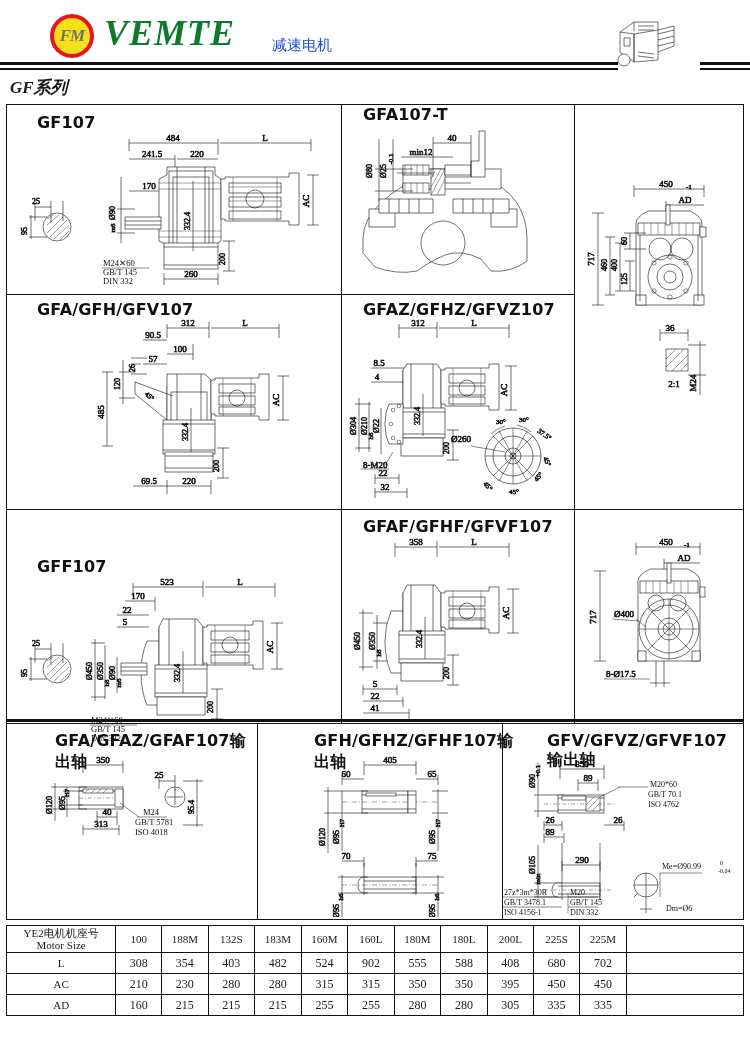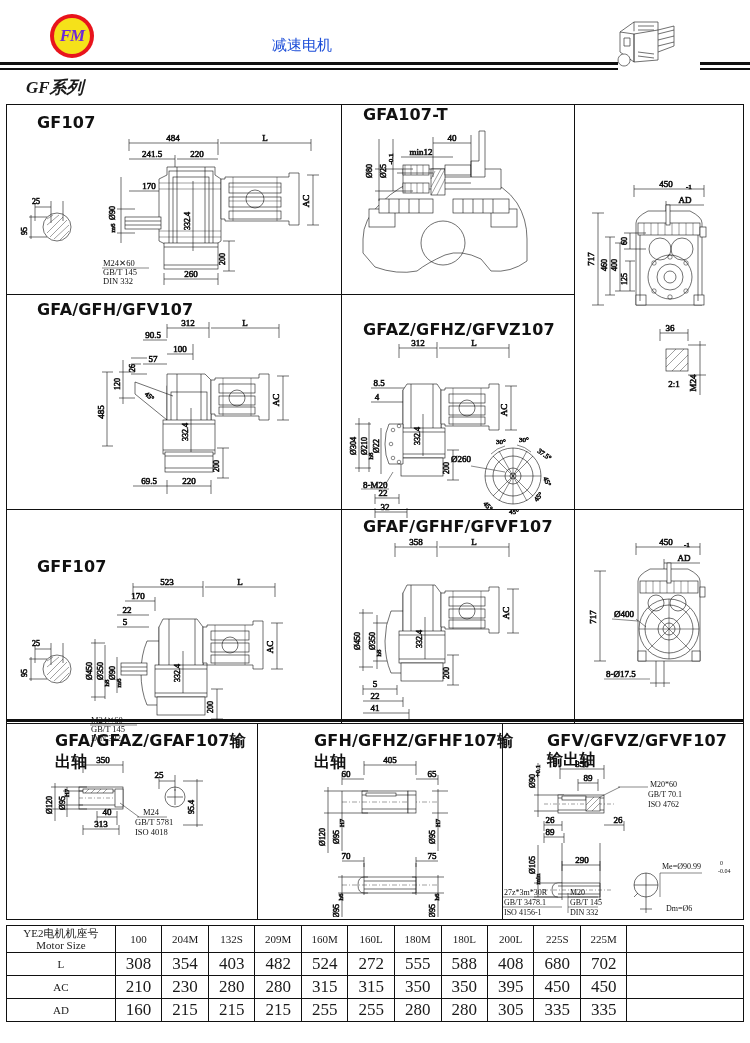--- a/index.html
+++ b/index.html
@@ -5,66 +5,67 @@
   html,body{margin:0;padding:0;background:#fff;}
   body{width:750px;height:1043px;font-family:"Liberation Serif",serif;color:#1a1a1a;position:relative;overflow:hidden;}
   .page{position:relative;width:750px;height:1043px;}
 
   
   .hdr{position:relative;height:72px;}
   .logo{position:absolute;left:48px;top:14px;width:50px;height:44px;}
   .logo .ring{position:absolute;left:2px;top:0;width:44px;height:44px;border-radius:50%;background:#e8141c;}
   .logo .core{position:absolute;left:6px;top:4px;width:36px;height:36px;border-radius:50%;background:#f5e11a;}
   .logo .mark{position:absolute;left:6px;top:4px;width:36px;height:36px;line-height:36px;text-align:center;
-      font-family:"Liberation Serif",serif;font-weight:bold;font-size:17px;color:#6d28d9;font-style:italic;letter-spacing:-1px;}
+      font-family:"Liberation Serif",serif;font-weight:bold;font-size:17px;color:#737373;font-style:italic;letter-spacing:-1px;}
   .brand{position:absolute;left:104px;top:12px;font-family:"Liberation Serif",serif;font-style:italic;
       font-weight:bold;font-size:36px;color:#0e7a2b;letter-spacing:1px;}
   .sub{position:absolute;left:272px;top:36px;font-family:"DejaVu Sans",sans-serif;font-size:15px;color:#1d4ed8;}
   .hdr3d{position:absolute;left:600px;top:12px;width:90px;height:58px;}
   .rule1{position:absolute;left:0;top:62px;width:618px;height:3px;background:#111;}
   .rule2{position:absolute;left:0;top:68px;width:618px;height:2px;background:#111;}
   .rule3{position:absolute;left:700px;top:62px;width:50px;height:3px;background:#111;}
   .rule4{position:absolute;left:700px;top:68px;width:50px;height:2px;background:#111;}
-  .series{position:absolute;left:26px;top:76px;font-family:"Liberation Serif",serif;font-style:italic;
+  .series{position:absolute;left:10px;top:76px;font-family:"Liberation Serif",serif;font-style:italic;
       font-size:17px;font-weight:600;}
 
   
   .frame{position:absolute;left:6px;top:104px;width:738px;height:816px;border:1px solid #111;box-sizing:border-box;}
   .vline{position:absolute;background:#111;width:1px;}
   .hline{position:absolute;background:#111;height:1px;}
   .hline.thick{height:3px;}
 
   .cell{position:absolute;box-sizing:border-box;}
   .cap{font-family:"DejaVu Sans",sans-serif;font-size:11px;color:#111;letter-spacing:.2px;}
   .cap.big{font-size:16px;font-weight:600;}
 
   svg{display:block;}
   .dim{font-family:"Liberation Serif",serif;font-size:7px;fill:#111;}
   .dim8{font-family:"Liberation Serif",serif;font-size:8px;fill:#111;}
   .dim9{font-family:"Liberation Serif",serif;font-size:9px;fill:#111;}
 
   
   .tbl{position:absolute;left:6px;top:925px;width:738px;border-collapse:collapse;
        font-family:"Liberation Serif",serif;}
-  .tbl td{border:1px solid #111;text-align:center;font-size:17px;padding:1px 0;height:18px;}
+  .tbl td{border:1px solid #111;text-align:center;font-size:12px;padding:1px 0;height:18px;}
   .tbl td.lbl{width:118px;font-size:11px;line-height:12px;}
   .tbl td.pad{border:1px solid #111;width:130px;}
   .tbl td.hdrcell{width:48px;font-size:11px;}
 </style>
 </head>
 <body>
 
 <div class="page">
 
   <div class="hdr">
     <div class="logo">
       <div class="ring"></div>
       <div class="core"></div>
       <div class="mark">FM</div>
     </div>
+    <div class="brand">VEMTE</div>
     <div class="sub">减速电机</div>
 
     <div class="hdr3d">
       <svg width="90" height="58" viewBox="0 0 90 58">
         <g stroke="#333" stroke-width=".7" fill="#fff">
           <path d="M20 40 L20 20 L34 10 L58 10 L58 18 L74 14 L74 34 L58 40 L58 48 L34 50 Z"></path>
           <path d="M34 10 L34 50"></path>
             <path d="M58 18 L58 40"></path>
           <path d="M20 20 L34 22 L58 18"></path>
             <path d="M34 22 L34 50"></path>
@@ -441,21 +442,21 @@
           <line x1="126" y1="174" x2="160" y2="174"></line>
           <text class="dim9" x="142" y="172" text-anchor="middle">69.5</text>
           <line x1="160" y1="174" x2="204" y2="174"></line>
           <line x1="160" y1="168" x2="160" y2="182"></line>
             <line x1="204" y1="168" x2="204" y2="182"></line>
           <text class="dim9" x="182" y="172" text-anchor="middle">220</text>
         </g>
       </svg>
     </div>
 
-    <div class="cell" style="left:334px;top:189px;width:233px;height:215px;margin-top:20px;">
+    <div class="cell" style="left:334px;top:189px;width:233px;height:215px;">
       <div class="cap big" style="position:absolute;left:22px;top:6px;">GFAZ/GFHZ/GFVZ107</div>
       <svg width="233" height="196" viewBox="0 0 233 196" style="position:absolute;left:0;top:18px;">
         <g stroke="#111" fill="none" stroke-width=".6">
           <line x1="58" y1="16" x2="96" y2="16"></line>
           <line x1="58" y1="12" x2="58" y2="26"></line>
             <line x1="96" y1="10" x2="96" y2="26"></line>
           <text class="dim9" x="77" y="14" text-anchor="middle">312</text>
           <line x1="98" y1="16" x2="168" y2="16"></line>
           <line x1="168" y1="12" x2="168" y2="26"></line>
           <text class="dim9" x="133" y="14" text-anchor="middle">L</text>
@@ -1001,40 +1002,40 @@
   </div>
 
   <table class="tbl">
     <tbody>
       <tr>
         <td class="lbl">
           <div class="cn">YE2电机机座号</div>
           <div class="mono">Motor Size</div>
         </td>
         <td class="hdrcell">100</td>
-        <td class="hdrcell">204M</td>
+        <td class="hdrcell">188M</td>
         <td class="hdrcell">132S</td>
-        <td class="hdrcell">209M</td>
+        <td class="hdrcell">183M</td>
         <td class="hdrcell">160M</td>
         <td class="hdrcell">160L</td>
         <td class="hdrcell">180M</td>
         <td class="hdrcell">180L</td>
         <td class="hdrcell">200L</td>
         <td class="hdrcell">225S</td>
         <td class="hdrcell">225M</td>
         <td class="pad"></td>
       </tr>
       <tr>
         <td class="lbl">L</td>
         <td>308</td>
         <td>354</td>
         <td>403</td>
         <td>482</td>
         <td>524</td>
-        <td>272</td>
+        <td>902</td>
         <td>555</td>
         <td>588</td>
         <td>408</td>
         <td>680</td>
         <td>702</td>
         <td class="pad"></td>
       </tr>
       <tr>
         <td class="lbl">AC</td>
         <td>210</td>

